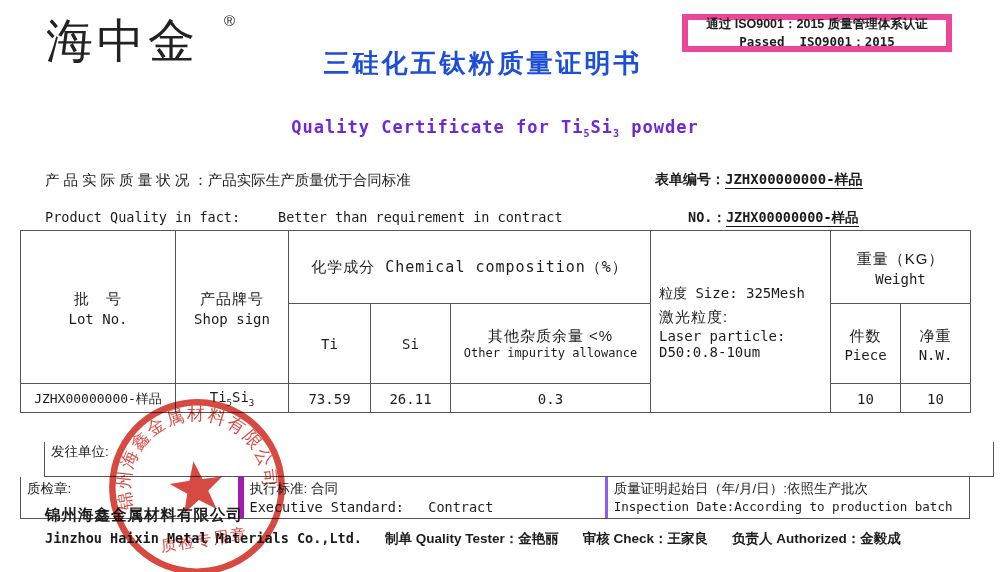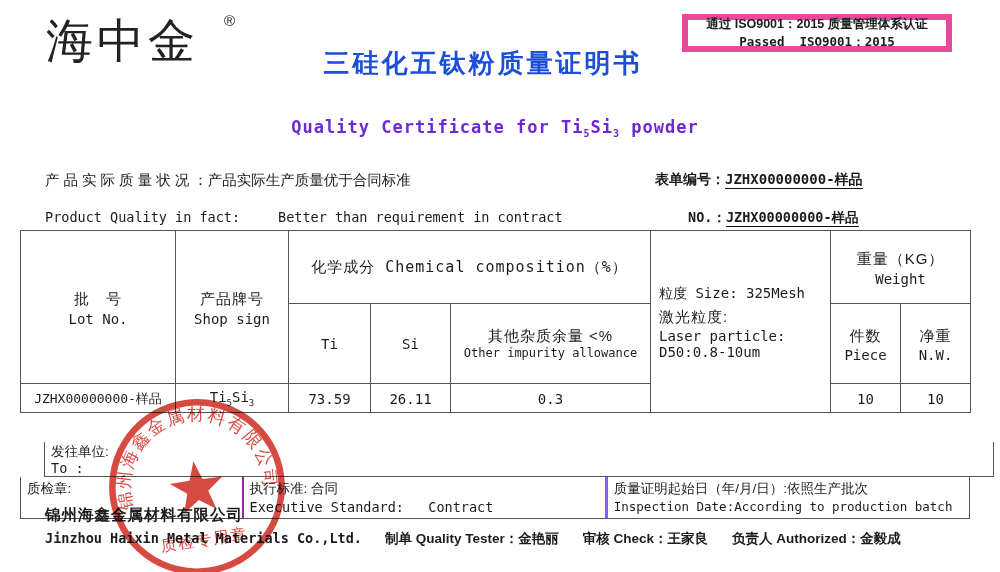--- a/index.html
+++ b/index.html
@@ -38,21 +38,21 @@
   .small12{font-size:12px;}
   .cell-left{text-align:left !important;padding-left:8px !important;}
   .lh{line-height:1.55;}
 
   
   .rowto{left:20px;top:442px;width:950px;height:35px;box-sizing:border-box;border:1px solid #555;border-top:none;
          padding:2px 0 0 6px;font-size:13.5px;line-height:16px;margin-left:24px;}
   .rowlast{left:20px;top:477px;width:950px;height:42px;box-sizing:border-box;border:1px solid #555;border-top:none;
          display:flex;}
   .rowlast .c{box-sizing:border-box;padding:3px 0 0 6px;font-size:13.5px;line-height:18px;}
-  .rowlast .c1{width:223px;border-right:2px solid #a21caf;}
+  .rowlast .c1{width:223px;border-right:6px solid #a21caf;}
   .rowlast .c2{width:365px;border-right:3px solid #8b5cf6;}
   .rowlast .c3{width:362px;}
 
   
   .company-cn{left:45px;top:505px;font-size:15.5px;font-weight:600;letter-spacing:1px;}
   .company-en{left:45px;top:530px;font-size:13.5px;font-weight:600;}
   .signers{left:385px;top:530px;font-size:13.5px;font-weight:600;display:flex;gap:24px;}
 
   
   .stamp{left:104px;top:394px;width:186px;height:186px;transform:rotate(-8deg);
@@ -139,21 +139,20 @@
     <td><span class="mono en14">26.11</span></td>
     <td><span class="mono en14">0.3</span></td>
     <td><span class="mono en14">10</span></td>
     <td><span class="mono en14">10</span></td>
   </tr>
 </tbody>
   </table>
 
 <div class="abs rowto">
   <div>发往单位:</div>
-  <div class="mono">To :</div>
 </div>
 
 <div class="abs rowlast">
   <div class="c c1">
     <div>质检章:</div>
   </div>
   <div class="c c2">
     <div>执行标准: 合同</div>
     <div class="mono pre">Executive Standard:   Contract</div>
   </div>

